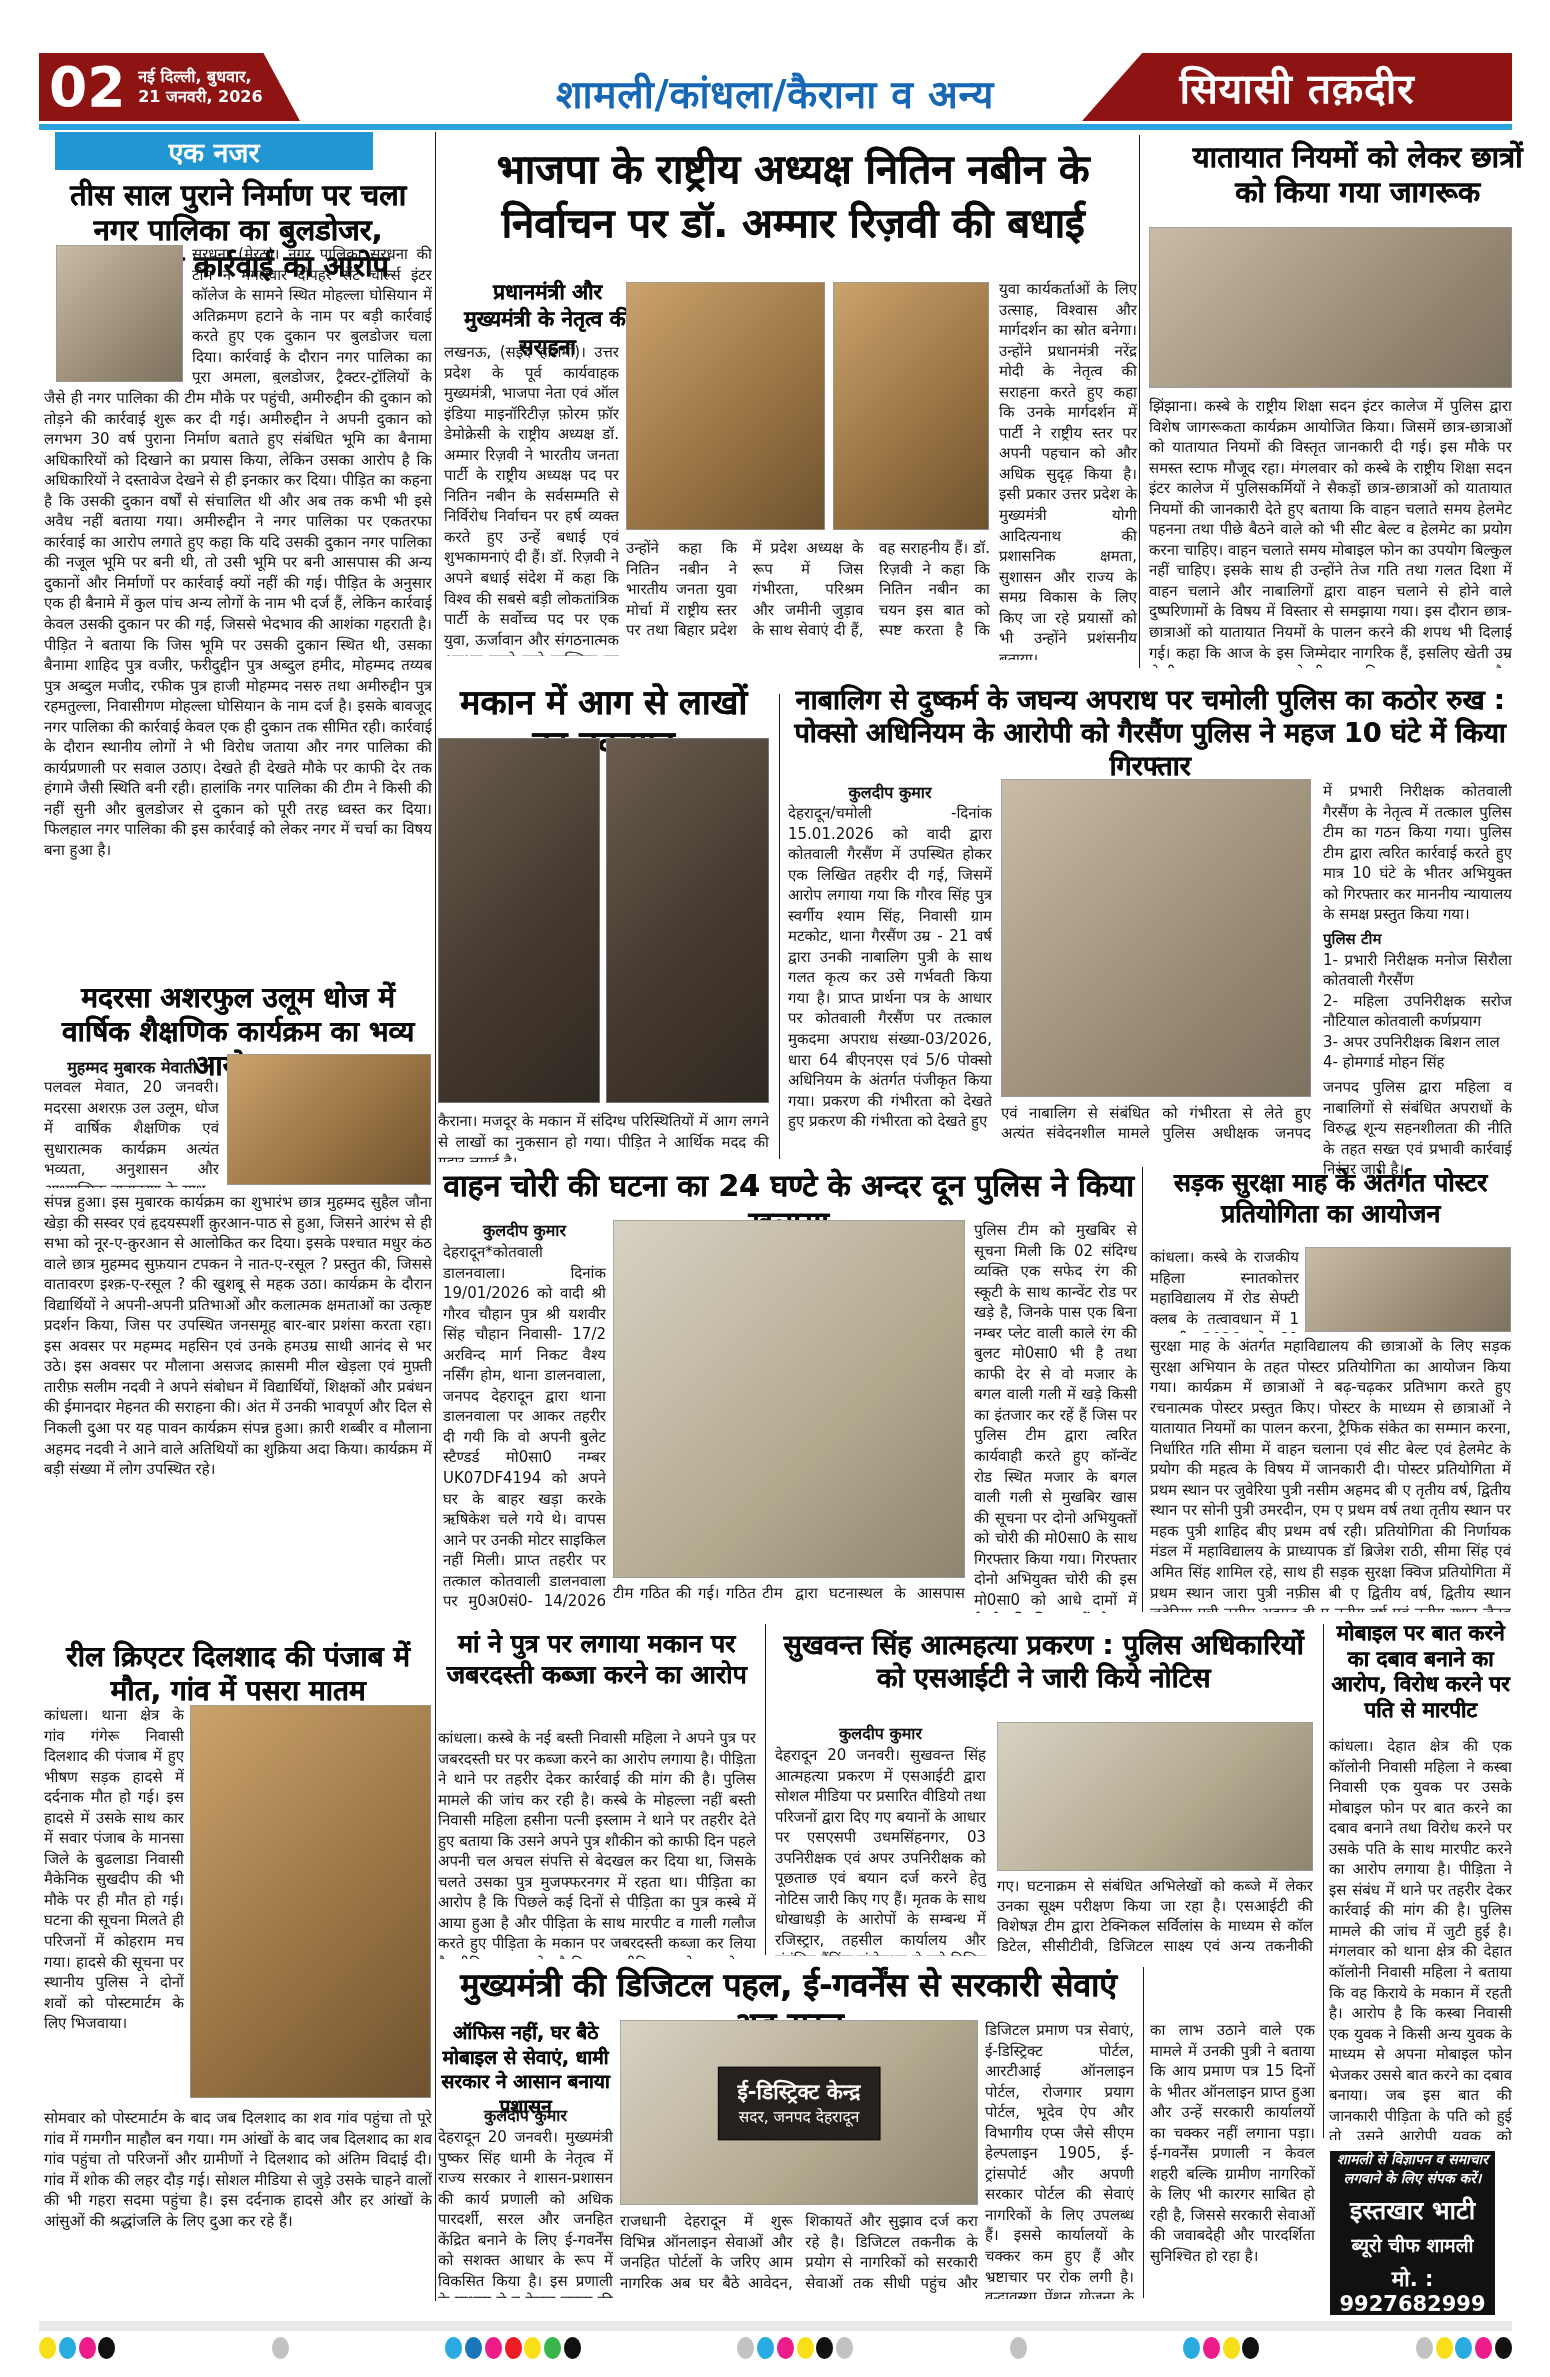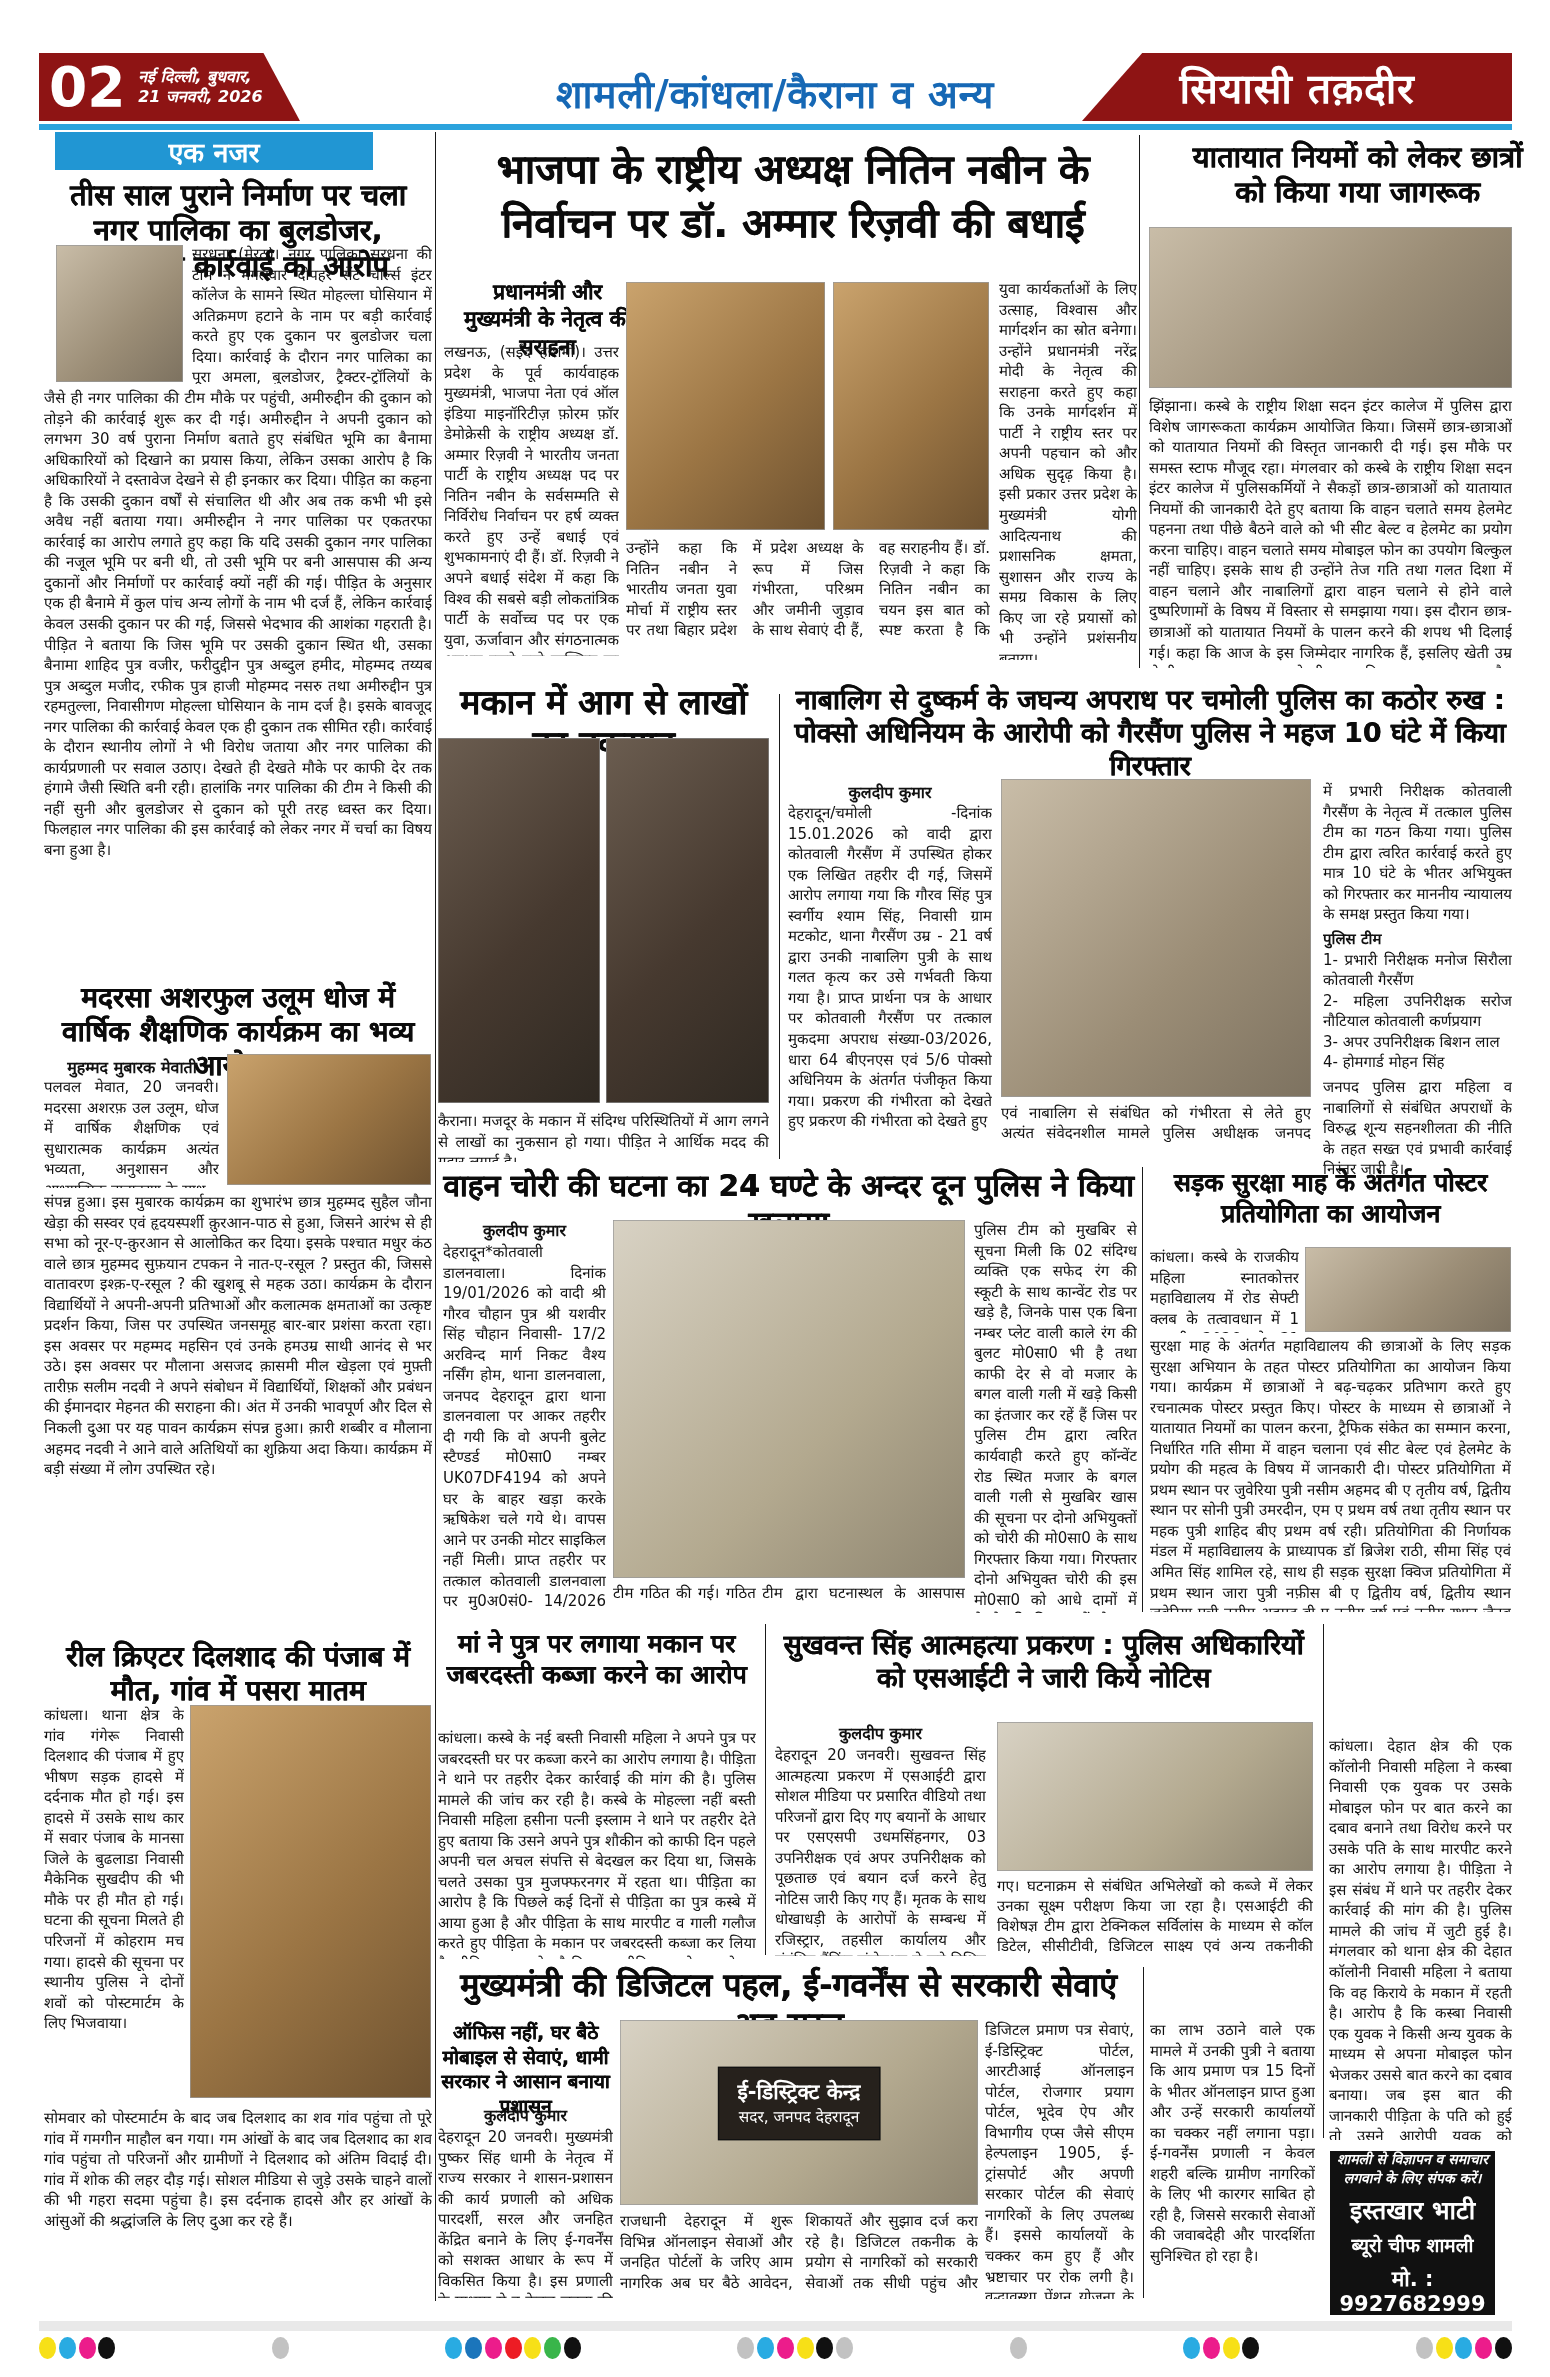--- a/index.html
+++ b/index.html
@@ -13,21 +13,21 @@
     background:#8e1414; color:#fff;
     clip-path:polygon(0 0, 86% 0, 100% 100%, 0 100%);
     display:flex; align-items:center; gap:12.7px; padding-left:10px; box-sizing:border-box;
   }
   .trapez-right{
     background:#8e1414; color:#fff;
     clip-path:polygon(14% 0, 100% 0, 100% 100%, 0 100%);
     display:flex; align-items:center; justify-content:center; box-sizing:border-box;
   }
   .pageno{font-size:55px; font-weight:700; line-height:1;}
-  .dateline{font-size:16px; font-weight:700;font-style:italic;}
+  .dateline{font-size:16px; font-weight:700;}
   .section-title{font-size:39px; font-weight:700; color:#1668b5; text-align:center; letter-spacing:0.7px;}
   .masthead{font-size:41px; font-weight:700; letter-spacing:0.7px;}
   .blue-rule{background:#2ba3dd;}
   
   .banner{background:#2196d3;color:#fff;font-size:27px;font-weight:700;display:flex;align-items:center;justify-content:center;}
   .headline{font-weight:700;color:#0b0b0b;text-align:center;line-height:1.22;text-shadow:0.4px 0 #0b0b0b;}
   .subhead{font-weight:700;color:#0b0b0b;text-align:center;line-height:1.3;text-shadow:0.3px 0 #0b0b0b;}
   .byline{font-weight:700;text-align:center;font-size:16px;}
   .body{font-size:15px;line-height:1.37;text-align:justify;overflow:hidden;}
   .body-sm{font-size:15px;line-height:1.34;text-align:justify;overflow:hidden;}
@@ -147,20 +147,21 @@
 
   <div class="abs headline" style="left:438px;top:1629px;width:317px;font-size:25px;">मां ने पुत्र पर लगाया मकान पर जबरदस्ती कब्जा करने का आरोप</div>
   <div class="abs body" style="left:438px;top:1728px;width:318px;height:231px;">कांधला। कस्बे के नई बस्ती निवासी महिला ने अपने पुत्र पर जबरदस्ती घर पर कब्जा करने का आरोप लगाया है। पीड़िता ने थाने पर तहरीर देकर कार्रवाई की मांग की है। पुलिस मामले की जांच कर रही है। कस्बे के मोहल्ला नहीं बस्ती निवासी महिला हसीना पत्नी इस्लाम ने थाने पर तहरीर देते हुए बताया कि उसने अपने पुत्र शौकीन को काफी दिन पहले अपनी चल अचल संपत्ति से बेदखल कर दिया था, जिसके चलते उसका पुत्र मुजफ्फरनगर में रहता था। पीड़िता का आरोप है कि पिछले कई दिनों से पीड़िता का पुत्र कस्बे में आया हुआ है और पीड़िता के साथ मारपीट व गाली गलौज करते हुए पीड़िता के मकान पर जबरदस्ती कब्जा कर लिया है। पीड़िता का आरोप है कि अगर पीड़िता अपने पुत्र को घर खाली करने को कहती है तो पीड़िता को जान से मारने की धमकी देता है। पुलिस मामले की जांच कर आवश्यक कार्रवाई का आश्वासन दिया है।</div>
 
   <div class="abs headline" style="left:772px;top:1629px;width:543px;font-size:27px;">सुखवन्त सिंह आत्महत्या प्रकरण : पुलिस अधिकारियों को एसआईटी ने जारी किये नोटिस</div>
   <div class="abs byline" style="left:775px;top:1722px;width:211px;">कुलदीप कुमार</div>
   <div class="abs body" style="left:775px;top:1745px;width:211px;height:211px;">देहरादून 20 जनवरी। सुखवन्त सिंह आत्महत्या प्रकरण में एसआईटी द्वारा सोशल मीडिया पर प्रसारित वीडियो तथा परिजनों द्वारा दिए गए बयानों के आधार पर एसएसपी उधमसिंहनगर, 03 उपनिरीक्षक एवं अपर उपनिरीक्षक को पूछताछ एवं बयान दर्ज करने हेतु नोटिस जारी किए गए हैं। मृतक के साथ धोखाधड़ी के आरोपों के सम्बन्ध में रजिस्ट्रार, तहसील कार्यालय और संबंधित बैंकिंग ट्रांजेक्शन से जुड़े विभिन्न अभिलेखों की जांच की जा रही है।</div>
   <div class="abs photo-cool" style="left:997px;top:1722px;width:316px;height:149px;"></div>
   <div class="abs body-sm" style="left:997px;top:1876px;width:316px;height:79px;">गए। घटनाक्रम से संबंधित अभिलेखों को कब्जे में लेकर उनका सूक्ष्म परीक्षण किया जा रहा है। एसआईटी की विशेषज्ञ टीम द्वारा टेक्निकल सर्विलांस के माध्यम से कॉल डिटेल, सीसीटीवी, डिजिटल साक्ष्य एवं अन्य तकनीकी इनपुट्स का विश्लेषण निरन्तर जारी है।</div>
 
+  <div class="abs headline" style="left:1329px;top:1621px;width:183px;font-size:21px;">मोबाइल पर बात करने का दबाव बनाने का आरोप, विरोध करने पर पति से मारपीट</div>
   <div class="abs body" style="left:1329px;top:1736px;width:183px;height:404px;">कांधला। देहात क्षेत्र की एक कॉलोनी निवासी महिला ने कस्बा निवासी एक युवक पर उसके मोबाइल फोन पर बात करने का दबाव बनाने तथा विरोध करने पर उसके पति के साथ मारपीट करने का आरोप लगाया है। पीड़िता ने इस संबंध में थाने पर तहरीर देकर कार्रवाई की मांग की है। पुलिस मामले की जांच में जुटी हुई है। मंगलवार को थाना क्षेत्र की देहात कॉलोनी निवासी महिला ने बताया कि वह किराये के मकान में रहती है। आरोप है कि कस्बा निवासी एक युवक ने किसी अन्य युवक के माध्यम से अपना मोबाइल फोन भेजकर उससे बात करने का दबाव बनाया। जब इस बात की जानकारी पीड़िता के पति को हुई तो उसने आरोपी युवक को बुलाकर पूछताछ की और पुलिस ने संबंधित लोगों से बातचीत कर आवश्यक कार्रवाई का आश्वासन दिया है।</div>
 
   <div class="abs headline" style="left:438px;top:1966px;width:701px;font-size:32px;">मुख्यमंत्री की डिजिटल पहल, ई-गवर्नेंस से सरकारी सेवाएं अब सरल</div>
   <div class="abs subhead" style="left:438px;top:2020px;width:175px;font-size:19px;">ऑफिस नहीं, घर बैठे मोबाइल से सेवाएं, धामी सरकार ने आसान बनाया प्रशासन</div>
   <div class="abs byline" style="left:438px;top:2104px;width:175px;">कुलदीप कुमार</div>
   <div class="abs body" style="left:438px;top:2127px;width:175px;height:171px;">देहरादून 20 जनवरी। मुख्यमंत्री पुष्कर सिंह धामी के नेतृत्व में राज्य सरकार ने शासन-प्रशासन की कार्य प्रणाली को अधिक पारदर्शी, सरल और जनहित केंद्रित बनाने के लिए ई-गवर्नेंस को सशक्त आधार के रूप में विकसित किया है। इस प्रणाली के माध्यम से न केवल जनता की समस्याओं का त्वरित समाधान सुनिश्चित हो रहा है, बल्कि सरकारी कार्यों में पारदर्शिता भी बढ़ रही है।</div>
   <div class="abs photo-cool" style="left:620px;top:2020px;width:358px;height:185px;">
     <div class="sign-plate">
       <div class="l1">ई-डिस्ट्रिक्ट केन्द्र</div>
       <div class="l2">सदर, जनपद देहरादून</div>

